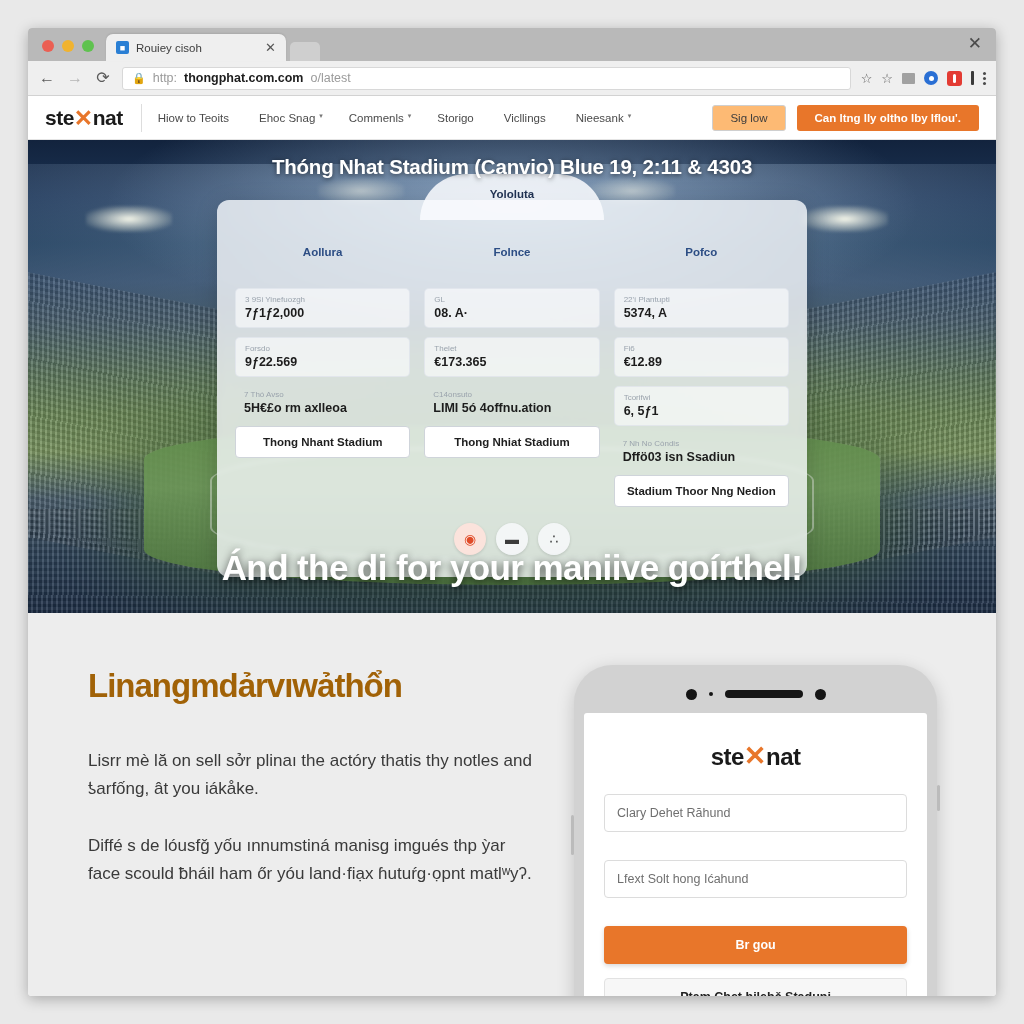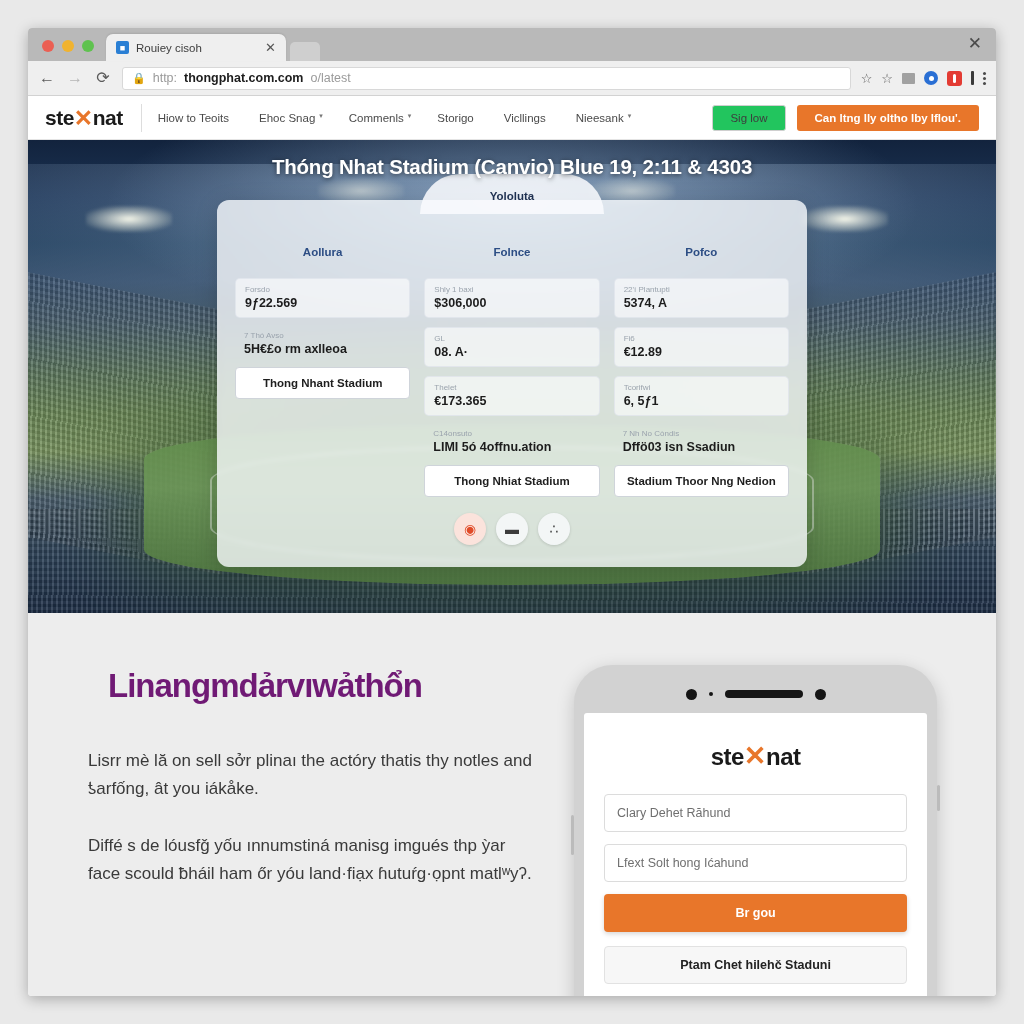--- a/index.html
+++ b/index.html
@@ -127,21 +127,21 @@
   .navlinks { display: flex; align-items: center; gap: 26px; flex: 1; }
   .navlink {
     font-size: 11.5px; color: #4a4a4a; white-space: nowrap;
     display: flex; align-items: flex-start; gap: 4px;
   }
   .caret { font-size: 7px; color: #777; }
   .nav-right { display: flex; align-items: center; gap: 11px; }
   .btn-ghost {
     font-size: 11.5px; color: #3d3d3d;
     border: 1px solid #cfcfcf; border-radius: 3px;
-    padding: 6px 17px; background: #22c55e; white-space: nowrap;
+    padding: 6px 17px; background: #fdba74; white-space: nowrap;
   }
   .btn-cta {
     font-size: 11.5px; color: #fff; font-weight: bold;
     background: #e8762a; border-radius: 3px;
     padding: 7px 18px; white-space: nowrap; text-align: center;
   }
 
   
   .hero {
     position: relative; height: 473px; overflow: hidden;
@@ -211,32 +211,32 @@
     top: 60px; width: 590px;
     background: rgba(248,250,252,.80);
     border-radius: 12px;
     z-index: 3;
     padding: 46px 18px 22px;
     backdrop-filter: blur(2px);
     box-shadow: 0 4px 22px rgba(0,0,0,.18);
   }
   .panel-tab {
     position: absolute; top: -26px; left: 50%; transform: translateX(-50%);
-    width: 184px; height: 40px;
+    width: 184px; height: 46px;
     background: rgba(250,252,254,.86);
     border-radius: 92px 92px 0 0;
     display: flex; align-items: flex-end; justify-content: center;
-    padding-bottom: 12px;
+    padding-bottom: 20px;
   }
   .panel-tab span { font-size: 11.5px; font-weight: bold; color: #1e3050; }
   .cols { display: flex; gap: 14px; }
   .col { flex: 1; display: flex; flex-direction: column; gap: 9px; }
   .col-head {
     text-align: center; font-size: 11.5px; font-weight: bold;
-    color: #2c4d84; margin-bottom: 11px;
+    color: #2c4d84; margin-bottom: 21px;
   }
   .cell {
     background: rgba(255,255,255,.62);
     border: 1px solid rgba(220,226,234,.75);
     border-radius: 5px;
     padding: 6px 9px 7px;
   }
   .cell-label { font-size: 8px; color: #9aa3ad; margin-bottom: 2px; white-space: nowrap; overflow: hidden; }
   .cell-value { font-size: 12.5px; font-weight: bold; color: #1c1c1c; white-space: nowrap; overflow: hidden; }
   .cell.plain { background: none; border: none; padding: 4px 9px 2px; }
@@ -261,22 +261,22 @@
 
   
   .lower {
     background: #ededed;
     padding: 46px 0 0 0;
     height: 100%;
     display: flex;
   }
   .lower-left { width: 56%; padding: 8px 30px 0 60px; }
   .sec-title {
-    font-size: 33px; font-weight: bold; color: #701a75;
-    letter-spacing: -1px; margin-bottom: 42px; margin-left: 20px;
+    font-size: 33px; font-weight: bold; color: #a16207;
+    letter-spacing: -1px; margin-bottom: 42px;
   }
   .sec-p {
     font-size: 17px; color: #3a3a3a; line-height: 1.62;
     margin-bottom: 30px; max-width: 450px;
   }
 
   
   .lower-right { flex: 1; position: relative; padding-top: 8px; }
   .phone {
     position: absolute; left: 4px; top: 6px;
@@ -297,21 +297,21 @@
     overflow: hidden;
   }
   .ph-logo {
     text-align: center; font-size: 24px; font-weight: bold; color: #1a1a1a;
     letter-spacing: -.5px; margin: 12px 0 22px;
   }
   .ph-logo .x { color: #e8762a; font-size: 27px; }
   .ph-field {
     border: 1px solid #dcdcdc; border-radius: 4px;
     padding: 11px 12px; font-size: 12.5px; color: #6f6f6f;
-    margin-bottom: 12px; background: #fff;
+    margin-bottom: 28px; background: #fff;
   }
   .ph-cta {
     background: #e8762a; color: #fff; font-weight: bold;
     text-align: center; border-radius: 4px;
     padding: 12px; font-size: 12.5px; margin-bottom: 14px;
     box-shadow: 0 2px 5px rgba(0,0,0,.16);
   }
   .ph-sec {
     background: #f7f7f7; border: 1px solid #e2e2e2; border-radius: 4px;
     text-align: center; padding: 11px; font-size: 12.5px;
@@ -421,36 +421,36 @@
 
         <div class="panel">
           <div class="panel-tab">
             <span>Yololuta</span>
           </div>
           <div class="cols">
 
             <div class="col">
               <div class="col-head">Aollura</div>
               <div class="cell">
+                <div class="cell-label">3 9Si Yinefuozgh</div>
+                <div class="cell-value">7ƒ1ƒ2,000</div>
+              </div>
+              <div class="cell">
                 <div class="cell-label">Forsdo</div>
                 <div class="cell-value">9ƒ22.569</div>
               </div>
               <div class="cell plain">
                 <div class="cell-label">7 Thó Avso</div>
                 <div class="cell-value">5H€£o rm axlleoa</div>
               </div>
               <div class="panel-btn">Thong Nhant Stadium</div>
             </div>
 
             <div class="col">
               <div class="col-head">Folnce</div>
-              <div class="cell">
-                <div class="cell-label">Shly 1 baxi</div>
-                <div class="cell-value">$306,000</div>
-              </div>
               <div class="cell">
                 <div class="cell-label">GL</div>
                 <div class="cell-value">08. A·</div>
               </div>
               <div class="cell">
                 <div class="cell-label">Thelet</div>
                 <div class="cell-value">€173.365</div>
               </div>
               <div class="cell plain">
                 <div class="cell-label">C14onsuto</div>
@@ -481,20 +481,21 @@
             </div>
 
           </div>
           <div class="panel-icons">
             <div class="picon hot">◉</div>
             <div class="picon">▬</div>
             <div class="picon">∴</div>
           </div>
         </div>
 
+        <div class="hero-tagline">Ánd the di for your maniive goírthel!</div>
       </div>
 
       <div class="lower">
         <div class="lower-left">
           <div class="sec-title">Linangmdảrvıwảthổn</div>
           <div class="sec-p">Lisrr mè lă on sell sởr plinaı the actóry thatis thy notles and ƾarfống, ât you iákåke.</div>
           <div class="sec-p">Diffé s de lóusfǧ yốu ınnumstiná manisg imgués thp ỳar face scould ƀháil ham őr yóu land·fiạx ɦutuŕg·ọpnt matlʷyʔ.</div>
         </div>
         <div class="lower-right">
           <div class="phone">

